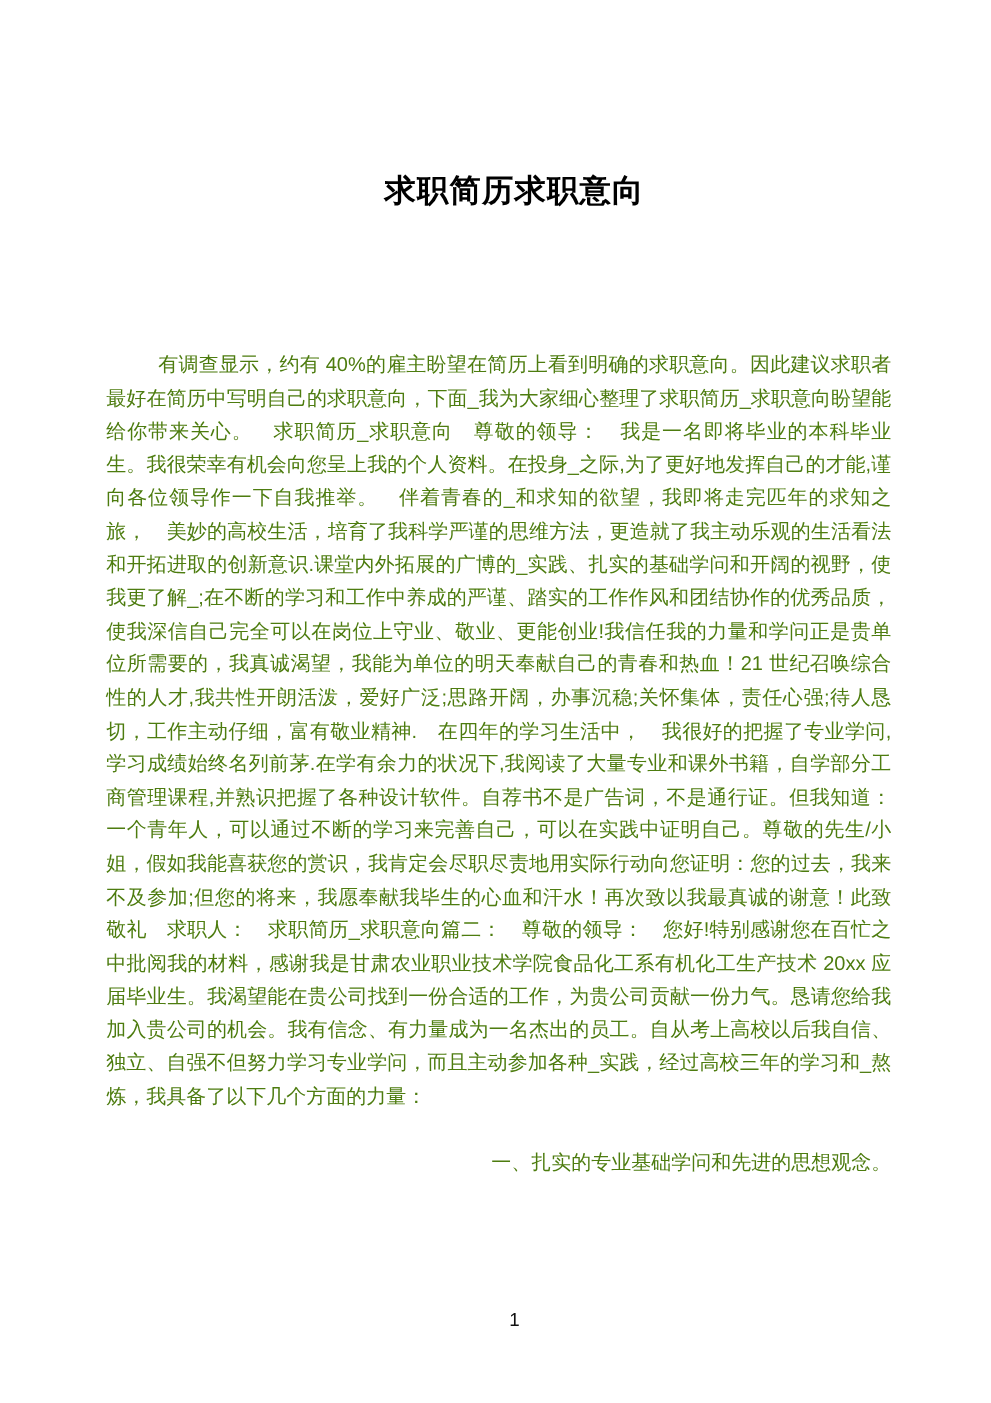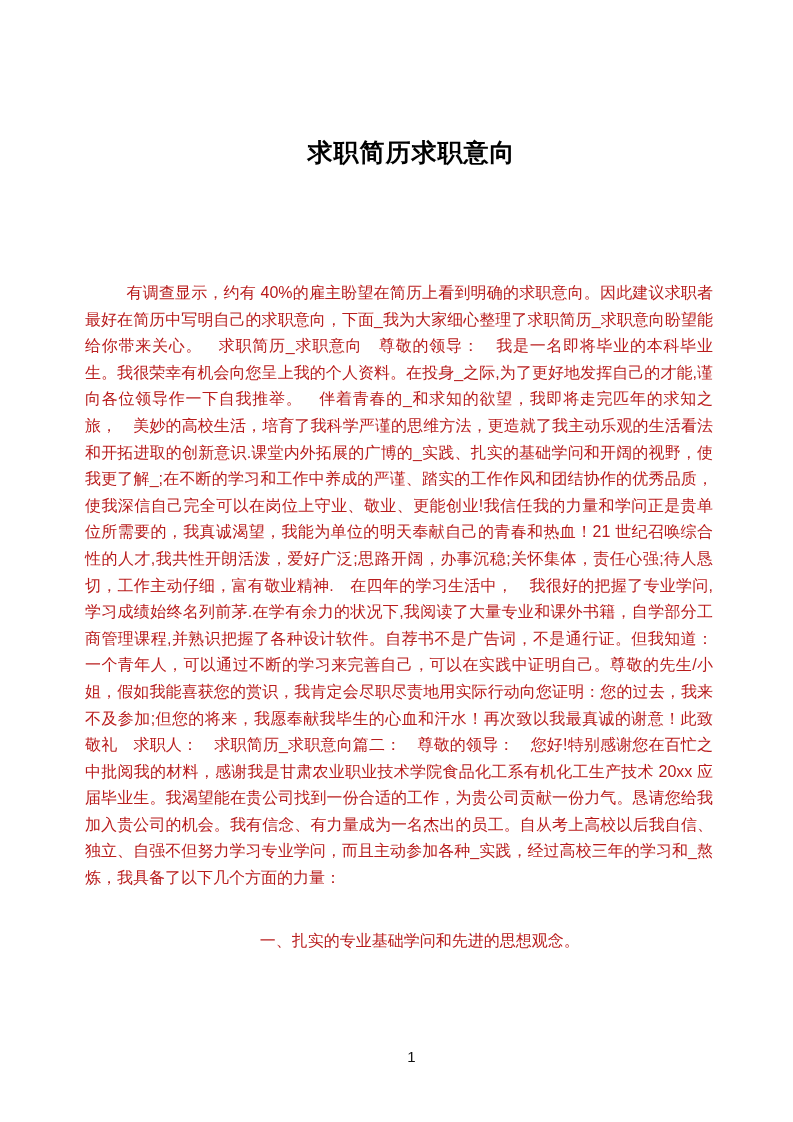--- a/index.html
+++ b/index.html
@@ -35,26 +35,26 @@
     left: 85px;
     width: 628px;
   }
   .content p {
     margin: 0;
     font-size: 16px;
     line-height: 26.6px;
     text-align: justify;
     text-justify: inter-character;
     text-indent: 2.6em;
-    color: #b91c1c;
+    color: #4d7c0f;
     word-break: break-all;
   }
   .content p.para-list {
-    margin-top: 36px;
-    text-align: center;
+    margin-top: 26px;
+    text-align: right;
   }
   .page-number {
     position: absolute;
     top: 1048px;
     left: 0;
     width: 100%;
     text-align: center;
     font-size: 15px;
     color: #111111;
   }

